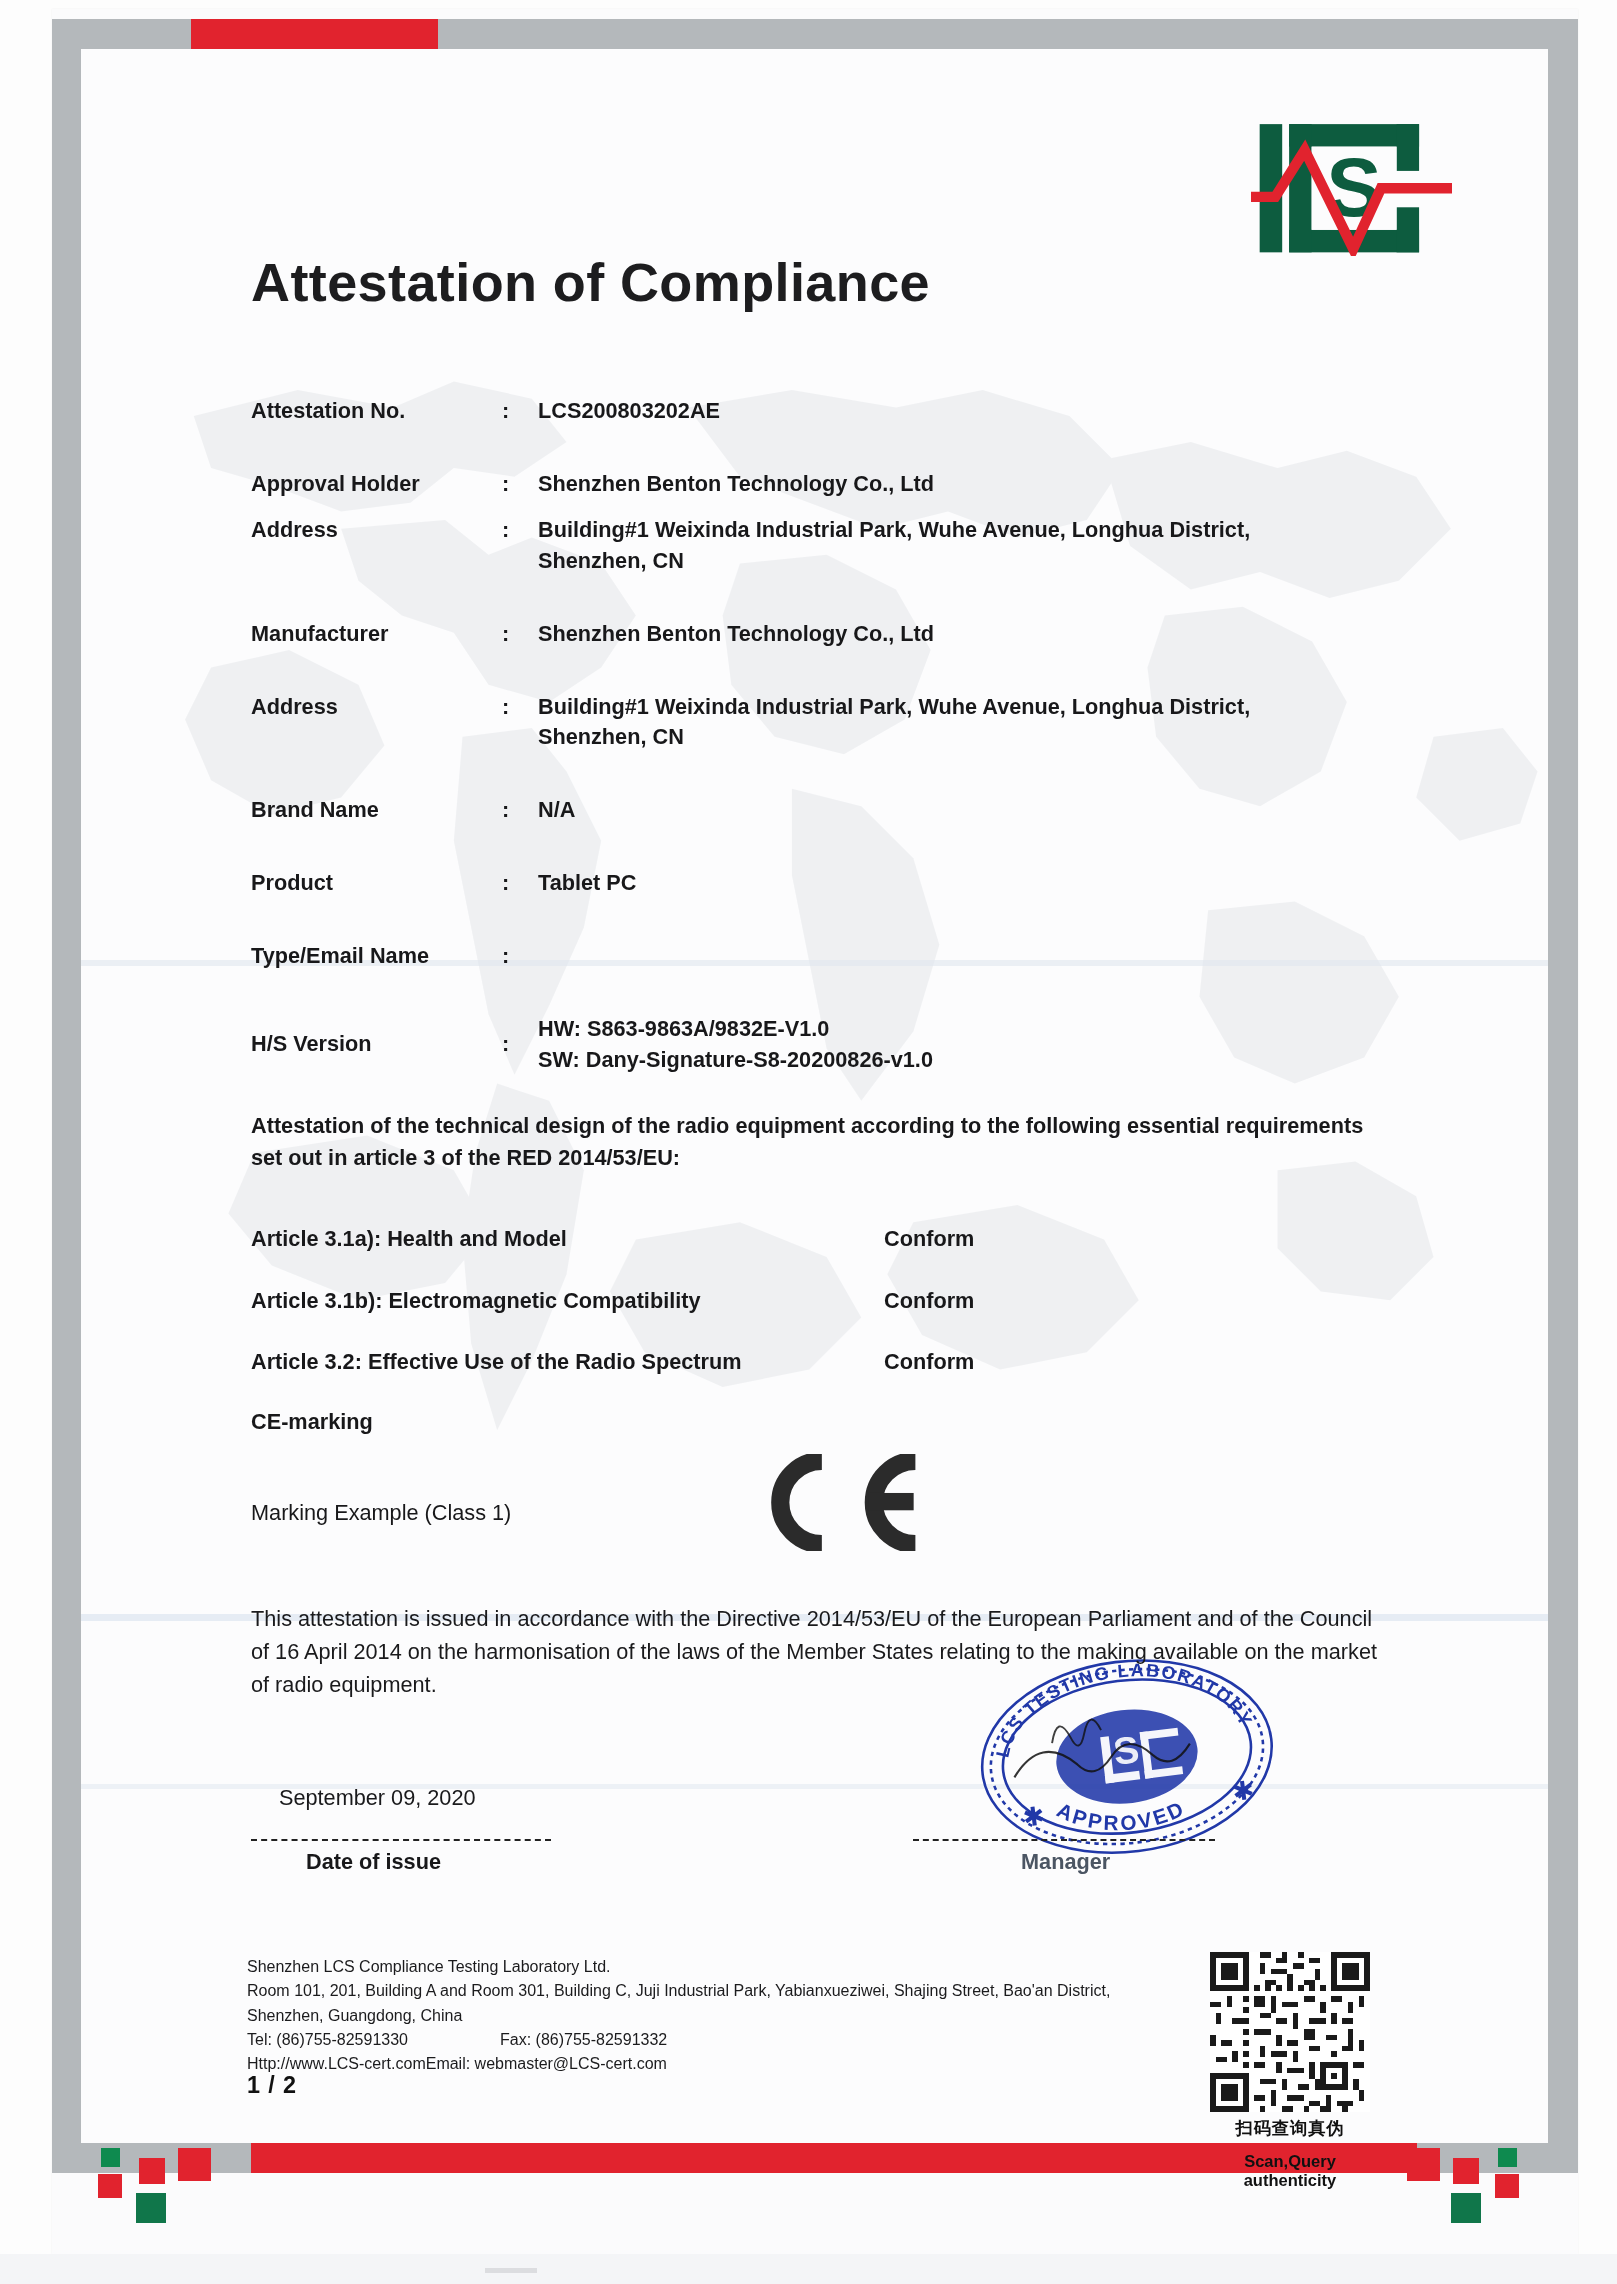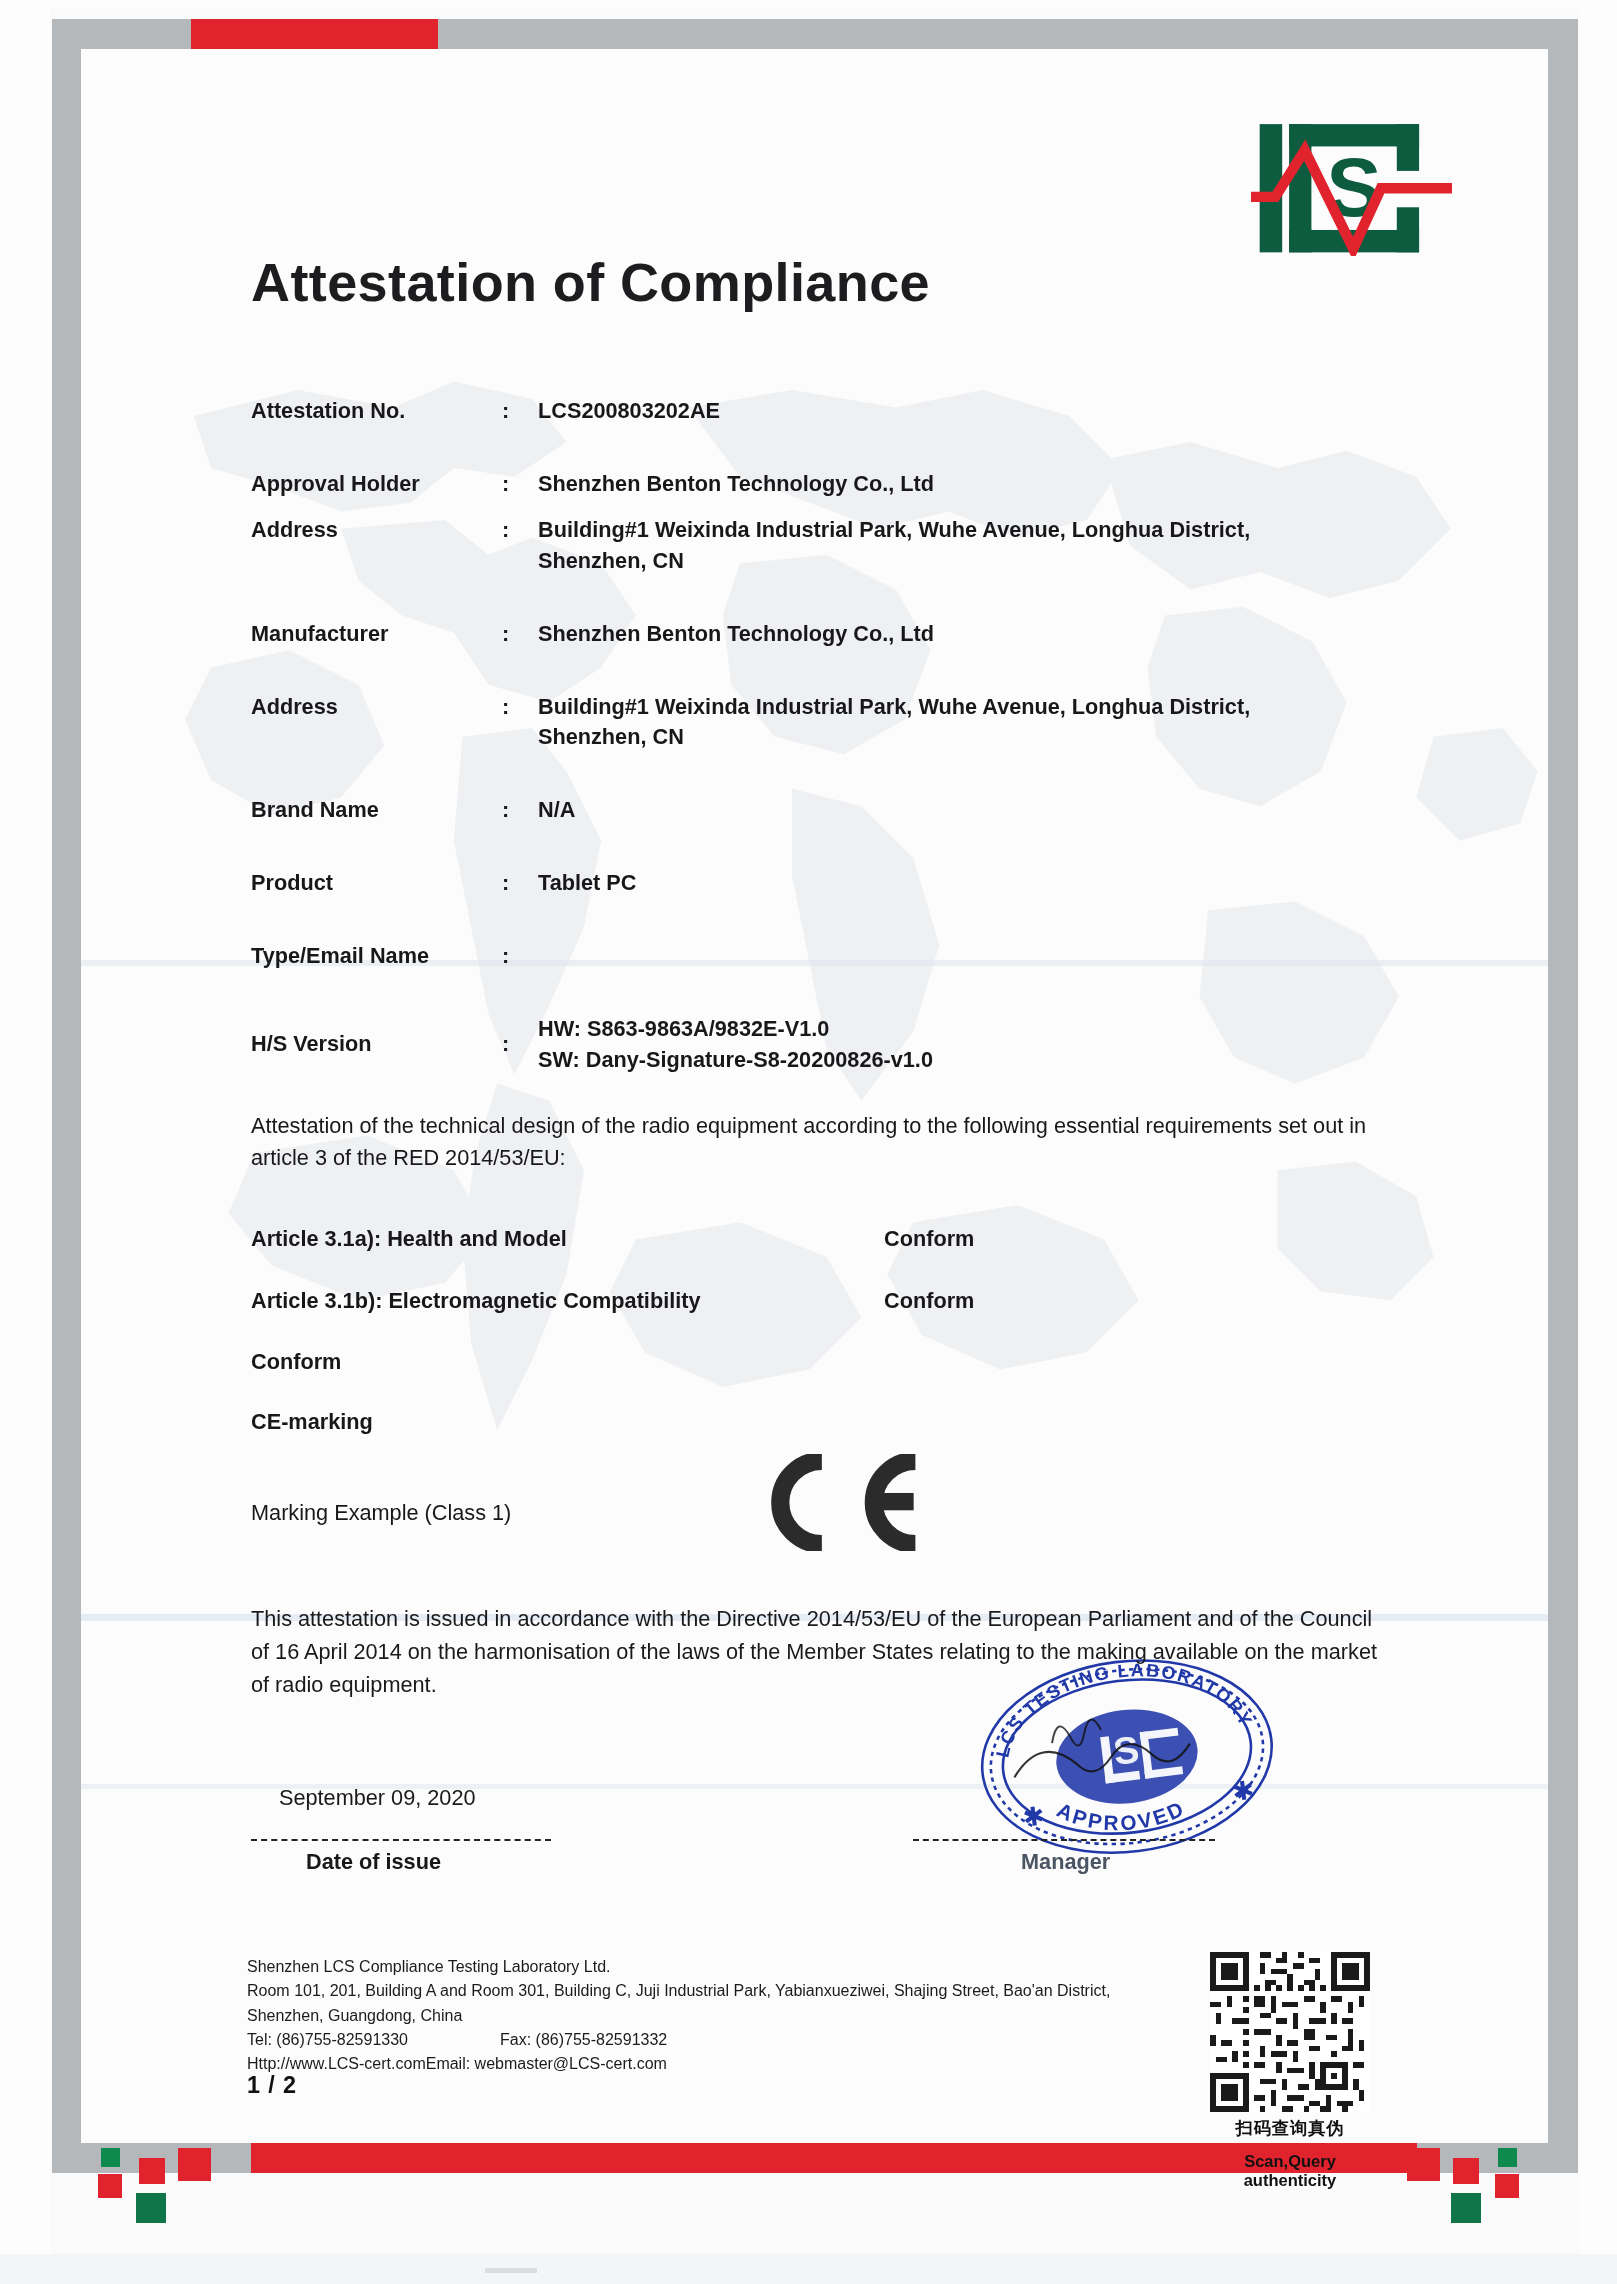--- a/index.html
+++ b/index.html
@@ -179,21 +179,21 @@
     white-space: pre-line;
   }
   .field-row.tight { margin-bottom: 15.6px; }
   .field-row.gap-lg { margin-bottom: 42px; }
   .field-row.center-label { align-items: center; justify-content: flex-end; }
 
   
   #statement {
     margin-top: 35px;
     font-size: 21.7px;
-    font-weight: normal;
+    font-weight: bold;
     color: #18181a;
     line-height: 1.45;
     width: 1136px;
   }
 
   
   #articles { margin-top: 50px; }
   .article-row {
     display: flex;
     align-items: flex-start;
@@ -531,20 +531,21 @@
     <div id="articles">
       <div class="article-row">
         <div class="article-name">Article 3.1a): Health and Model</div>
         <div class="article-status">Conform</div>
       </div>
       <div class="article-row">
         <div class="article-name">Article 3.1b): Electromagnetic Compatibility</div>
         <div class="article-status">Conform</div>
       </div>
       <div class="article-row">
+        <div class="article-name">Article 3.2: Effective Use of the Radio Spectrum</div>
         <div class="article-status">Conform</div>
       </div>
     </div>
 
     <div id="ce-marking-label">CE-marking</div>
 
     <div id="marking-row">
       <div id="marking-example-label">Marking Example (Class 1)</div>
       <div id="ce-logo">
         <svg viewBox="0 0 190 112">

